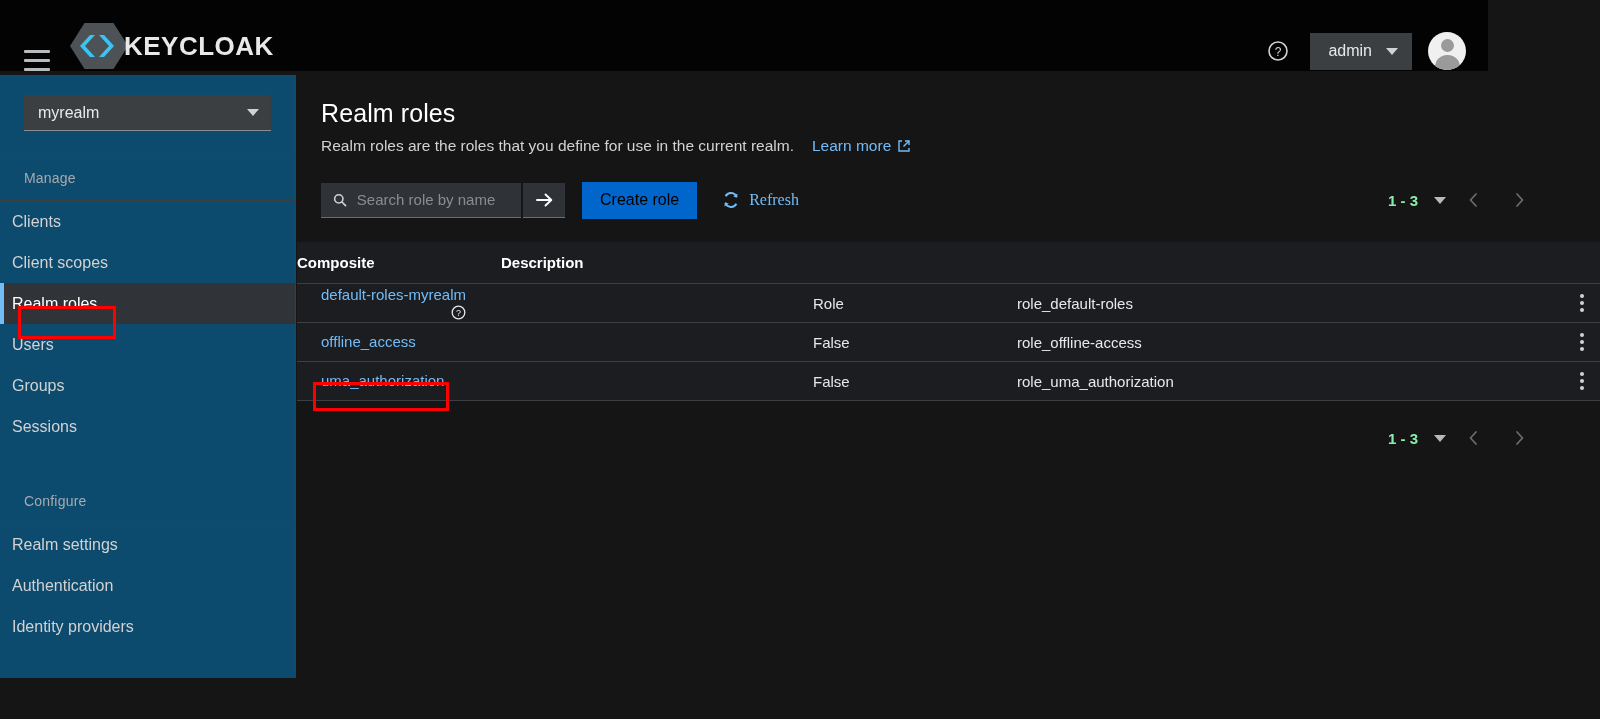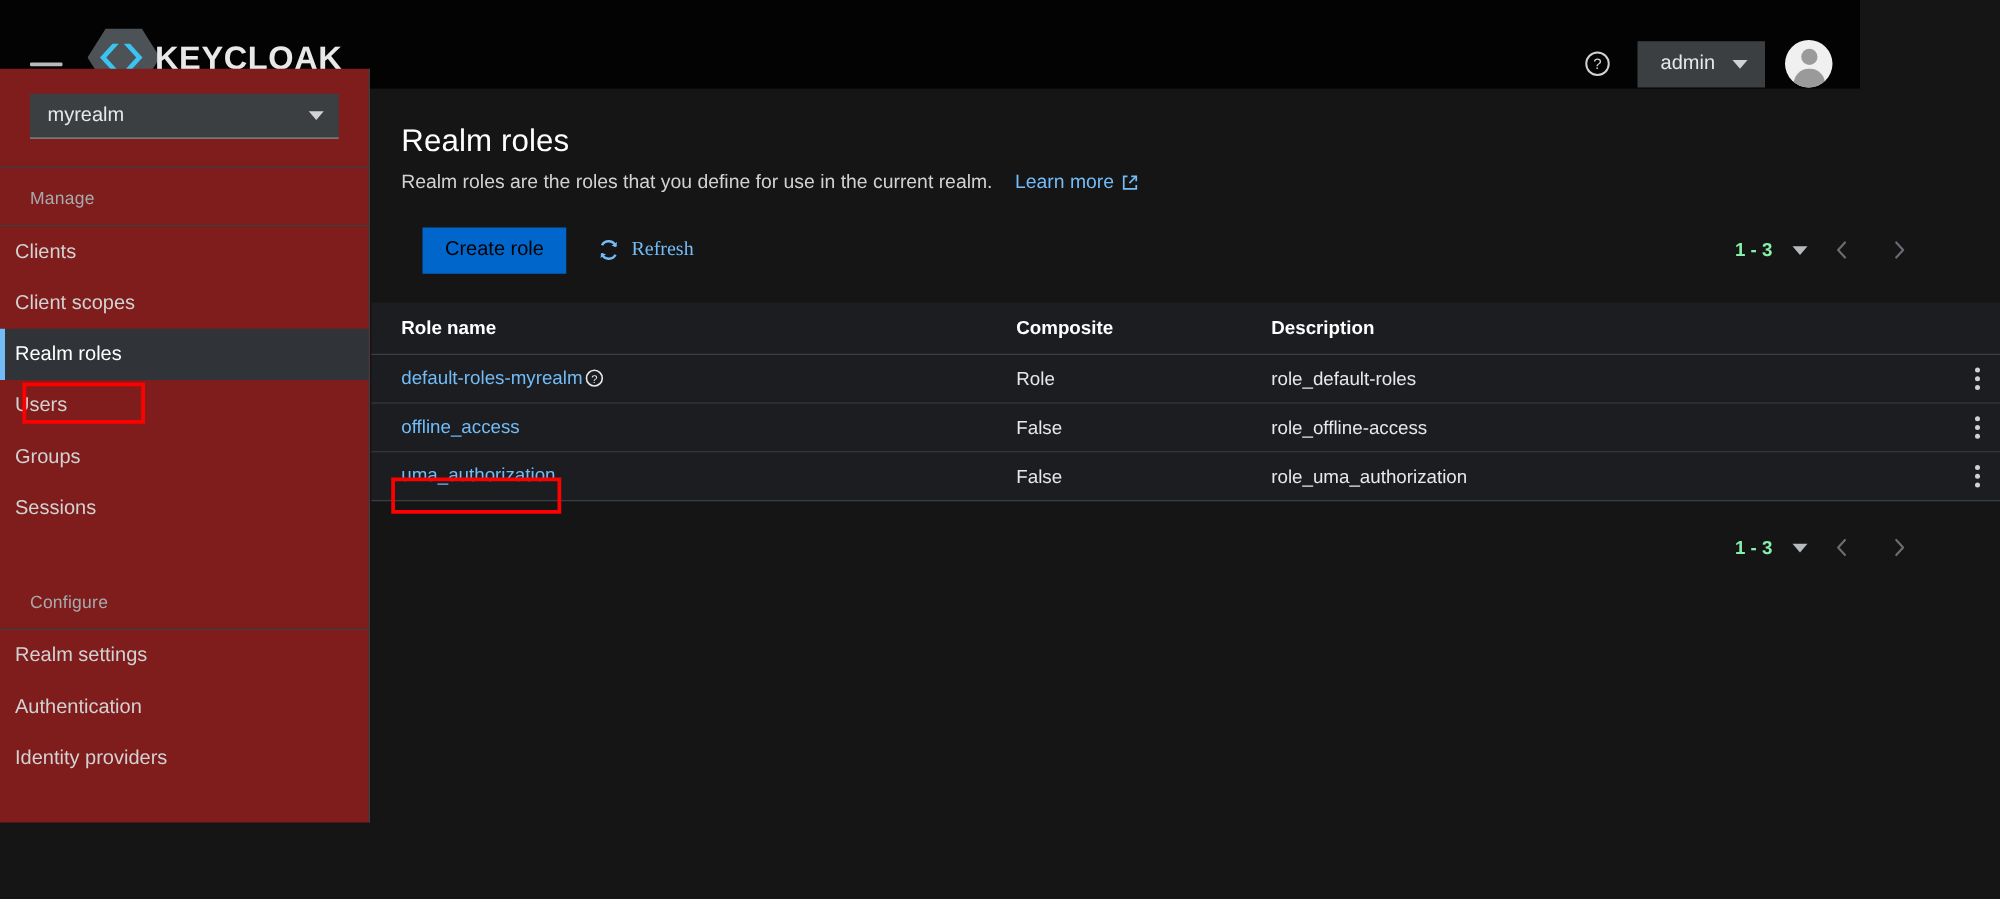--- a/index.html
+++ b/index.html
@@ -67,23 +67,23 @@
     background: #9a9a9a; left: 12.5px; top: 7px;
   }
   .avatar::after {
     content: ""; position: absolute;
     width: 25px; height: 16px; border-radius: 12px 12px 0 0;
     background: #9a9a9a; left: 6.5px; top: 23px;
   }
 
   
   .sidebar {
-    position: absolute; top: 55px; left: 0;
+    position: absolute; top: 75px; left: 0;
     width: 296px; height: 603px;
-    background: #7f1d1d;
+    background: #0c4a6e;
     border-right: 1px solid #3c3f42;
     overflow: hidden;
   }
   .realm-select-wrap { padding: 20px 24px 22px 24px; }
   .realm-select {
     background: #3c3f42;
     border-bottom: 1px solid #8a8d90;
     height: 36px; display: flex; align-items: center;
     padding: 0 12px 0 14px; cursor: pointer;
   }
@@ -200,21 +200,21 @@
     display: flex; align-items: center;
     height: 39px; border-bottom: 1px solid #3c3f42;
     background: #1b1d21; position: relative;
   }
   .col-name { width: 516px; padding-left: 24px; }
   .col-comp { width: 204px; }
   .col-desc { width: 480px; }
   .col-kebab { flex: 1; display: flex; justify-content: flex-start; padding-left: 72px; }
   .cell-link {
     color: #73bcf7; font-size: 15px; cursor: pointer;
-    display: inline-flex; align-items: center; gap: 2px;
+    display: inline-flex; align-items: flex-end; gap: 2px; flex-direction: column;
   }
   .cell-text { color: #e8e8e8; font-size: 15px; }
   .kebab {
     width: 26px; height: 30px; cursor: pointer;
     display: flex; flex-direction: column;
     align-items: center; justify-content: center; gap: 3px;
   }
   .kebab i {
     display: block; width: 4px; height: 4px;
     border-radius: 50%; background: #d2d2d2;
@@ -318,20 +318,35 @@
         <svg width="14" height="14" viewBox="0 0 14 14">
           <path d="M5 2 H2 V12 H12 V9" fill="none" stroke="#73bcf7" stroke-width="1.4"></path>
           <path d="M8 2 H12 V6" fill="none" stroke="#73bcf7" stroke-width="1.4"></path>
           <path d="M12 2 L6.5 7.5" fill="none" stroke="#73bcf7" stroke-width="1.4"></path>
         </svg>
       </span>
     </div>
   </div>
 
   <div class="toolbar">
+    <div class="search-group">
+      <div class="search-box">
+        <svg width="16" height="16" viewBox="0 0 16 16">
+          <circle cx="6.7" cy="6.7" r="4.8" fill="none" stroke="#d2d2d2" stroke-width="1.8"></circle>
+          <path d="M10.3 10.3 L14.5 14.5" stroke="#d2d2d2" stroke-width="1.9" stroke-linecap="round"></path>
+        </svg>
+        <input type="text" placeholder="Search role by name" style="">
+      </div>
+      <div class="search-submit">
+        <svg width="19" height="16" viewBox="0 0 19 16">
+          <path d="M2 8 H16" stroke="#ffffff" stroke-width="1.9" stroke-linecap="round"></path>
+          <path d="M10.5 2.5 L16.3 8 L10.5 13.5" fill="none" stroke="#ffffff" stroke-width="1.9" stroke-linecap="round" stroke-linejoin="round"></path>
+        </svg>
+      </div>
+    </div>
 
     <button class="btn-primary">Create role</button>
 
     <button class="btn-link">
       <svg width="18" height="18" viewBox="0 0 18 18">
         <path d="M14.6 6.2 A6 6 0 0 0 3.6 5.2" fill="none" stroke="#73bcf7" stroke-width="2"></path>
         <path d="M3.4 11.8 A6 6 0 0 0 14.4 12.8" fill="none" stroke="#73bcf7" stroke-width="2"></path>
         <path d="M15.6 2.6 L15.0 6.6 L11.2 5.6 Z" fill="#73bcf7"></path>
         <path d="M2.4 15.4 L3.0 11.4 L6.8 12.4 Z" fill="#73bcf7"></path>
       </svg>
@@ -349,21 +364,20 @@
       <span class="pg-arrow">
         <svg width="13" height="16" viewBox="0 0 13 16">
           <path d="M4 2 L9.5 8 L4 14" fill="none" stroke="#6a6e73" stroke-width="1.7" stroke-linecap="round" stroke-linejoin="round"></path>
         </svg>
       </span>
     </div>
   </div>
 
   <div class="table">
     <div class="thead">
-      <div class="col-name th">Role name</div>
       <div class="col-comp th">Composite</div>
       <div class="col-desc th">Description</div>
       <div class="col-kebab"></div>
     </div>
 
     <div class="trow">
       <div class="col-name">
         <span class="cell-link">
           <span>default-roles-myrealm</span>
           <svg width="15" height="15" viewBox="0 0 15 15">

